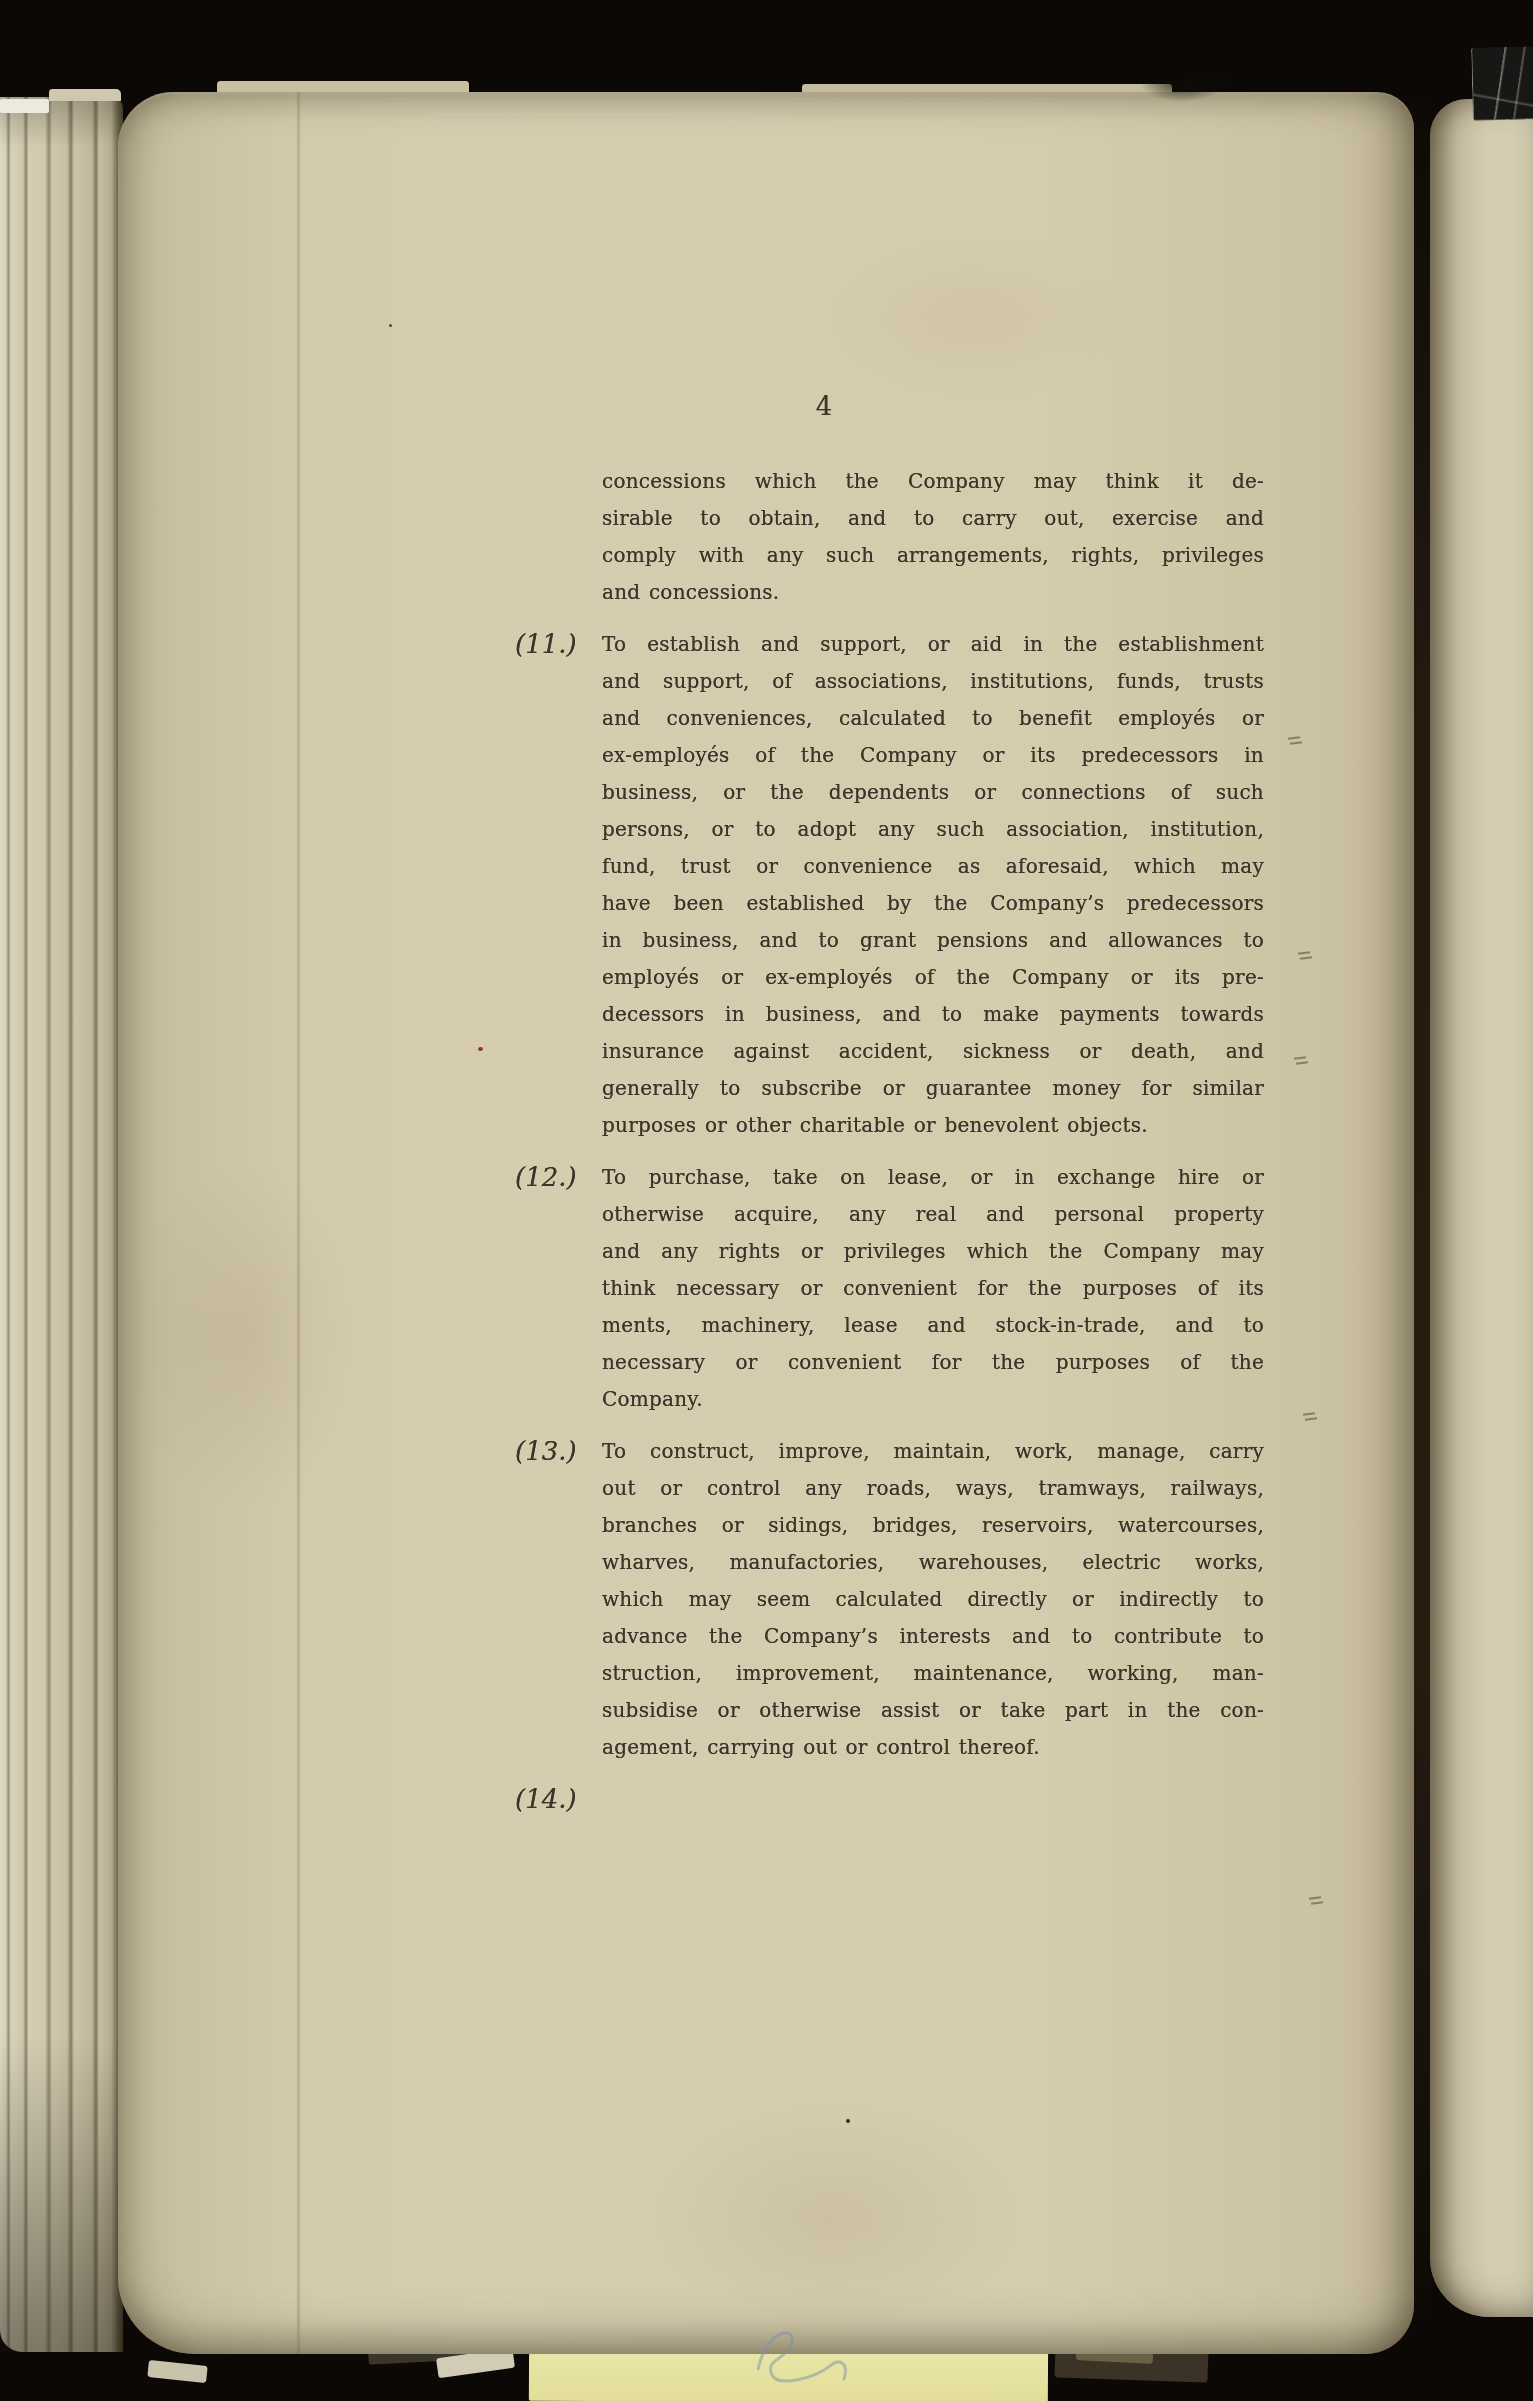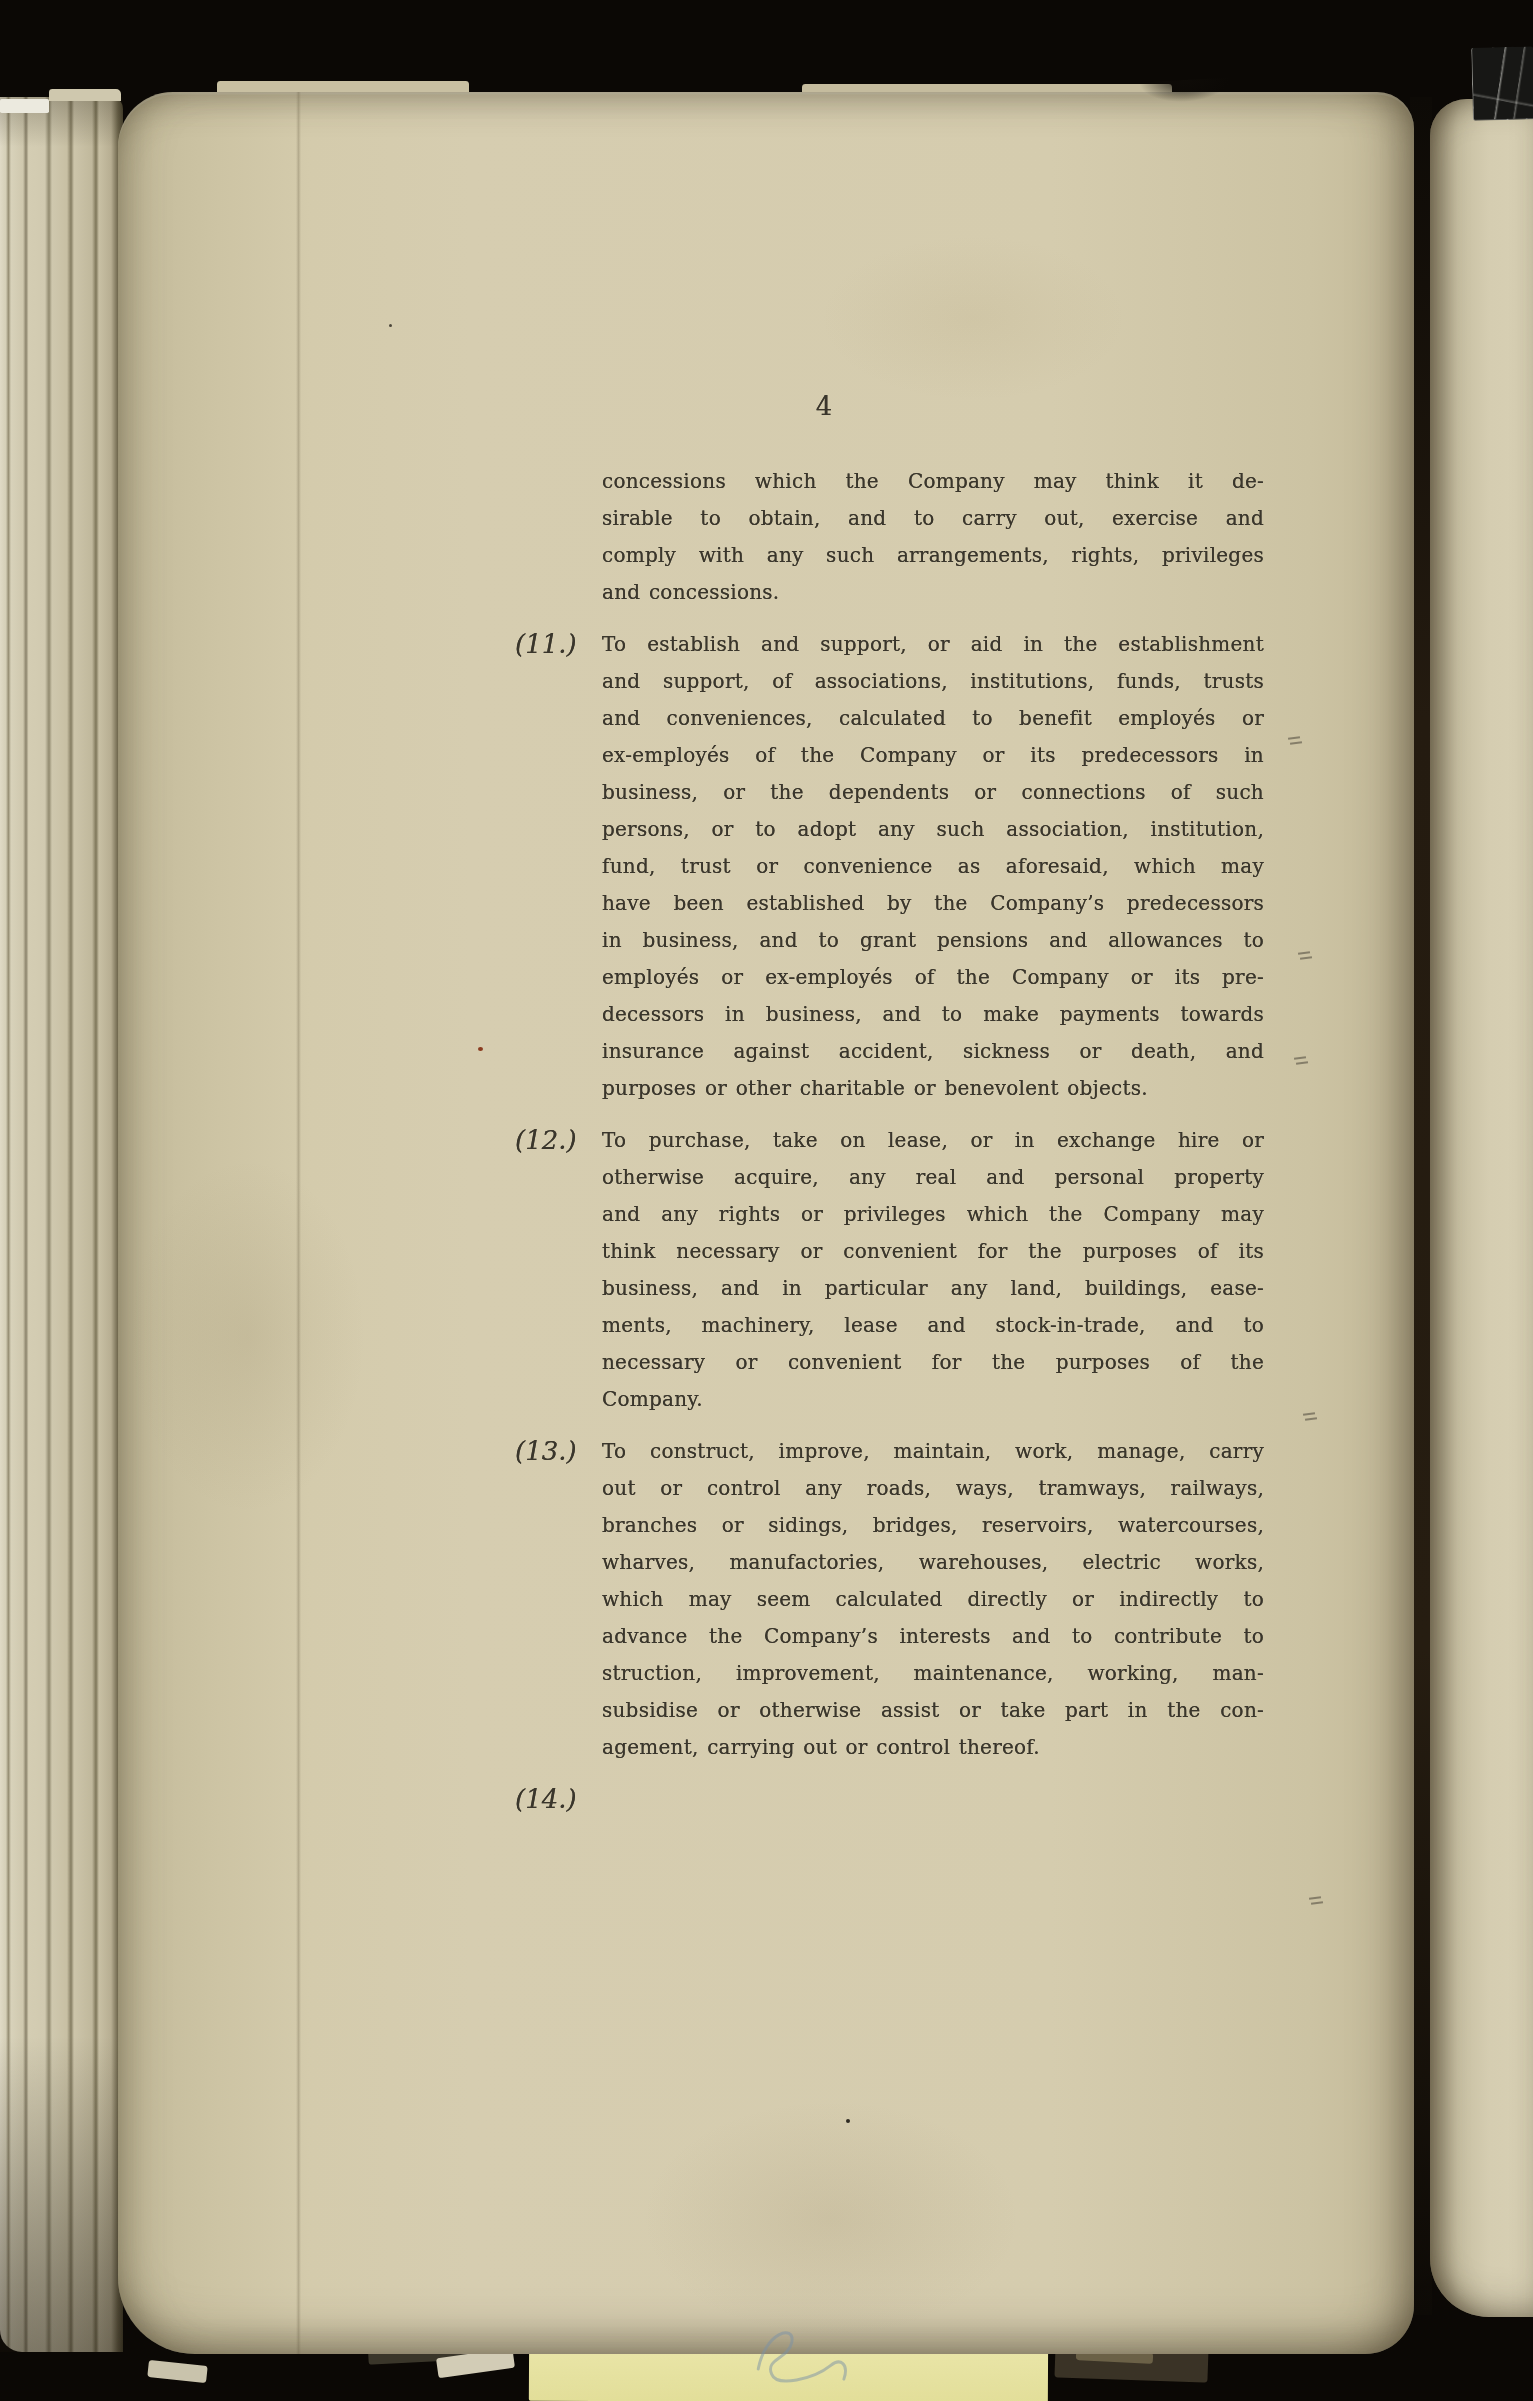--- a/index.html
+++ b/index.html
@@ -139,31 +139,31 @@
             <div class="tline">and conveniences, calculated to benefit employés or</div>
             <div class="tline">ex-employés of the Company or its predecessors in</div>
             <div class="tline">business, or the dependents or connections of such</div>
             <div class="tline">persons, or to adopt any such association, institution,</div>
             <div class="tline">fund, trust or convenience as aforesaid, which may</div>
             <div class="tline">have been established by the Company’s predecessors</div>
             <div class="tline">in business, and to grant pensions and allowances to</div>
             <div class="tline">employés or ex-employés of the Company or its pre-</div>
             <div class="tline">decessors in business, and to make payments towards</div>
             <div class="tline">insurance against accident, sickness or death, and</div>
+            <div class="tline">generally to subscribe or guarantee money for similar</div>
             <div class="tline last">purposes or other charitable or benevolent objects.</div>
           </div>
         </div>
         <div class="para">
           <span class="clause-num">(12.)</span>
           <div class="clause-body">
             <div class="tline">To purchase, take on lease, or in exchange hire or</div>
             <div class="tline">otherwise acquire, any real and personal property</div>
             <div class="tline">and any rights or privileges which the Company may</div>
             <div class="tline">think necessary or convenient for the purposes of its</div>
-            <div class="tline">business, and in particular any land, buildings, ease-</div>
             <div class="tline">ments, machinery, lease and stock-in-trade, and to</div>
             <div class="tline">necessary or convenient for the purposes of the</div>
             <div class="tline last">Company.</div>
           </div>
         </div>
         <div class="para">
           <span class="clause-num">(13.)</span>
           <div class="clause-body">
             <div class="tline">To construct, improve, maintain, work, manage, carry</div>
             <div class="tline">out or control any roads, ways, tramways, railways,</div>

